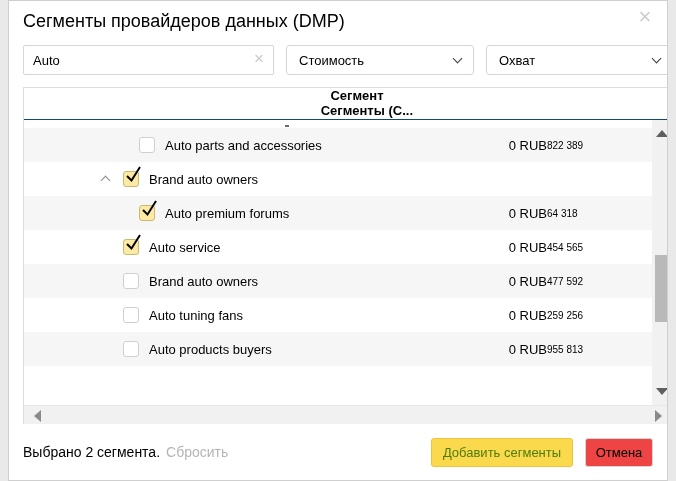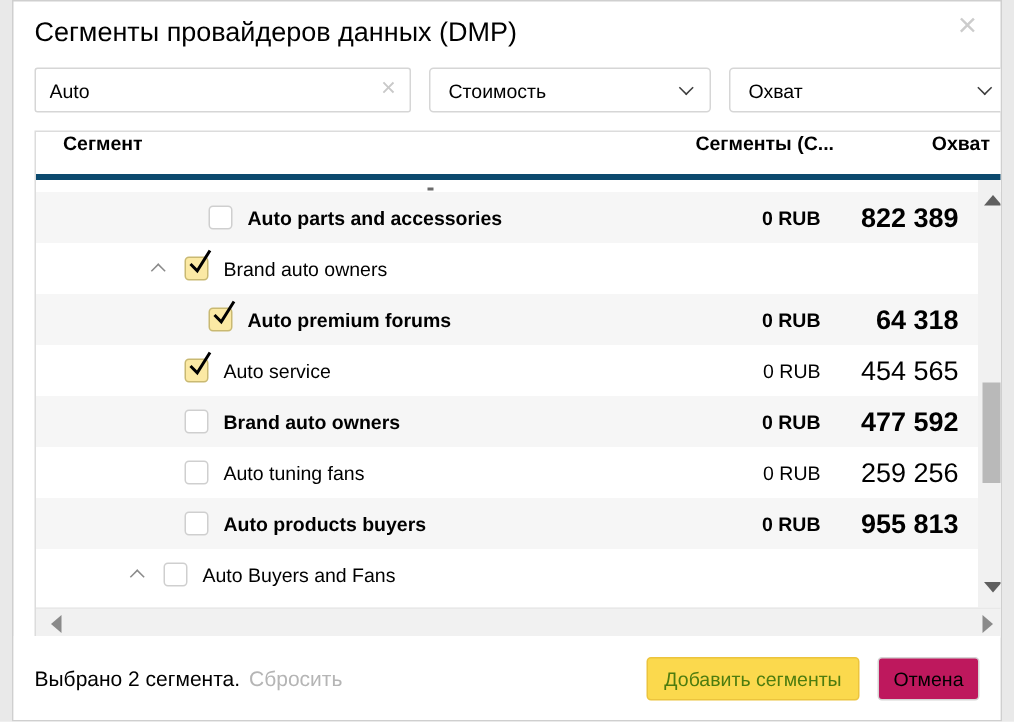--- a/index.html
+++ b/index.html
@@ -22,36 +22,36 @@
     font-size:17px;line-height:16px;text-align:center;cursor:pointer;}
   .select{height:30px;border:1px solid #d6d6d6;border-radius:3px;background:#fff;
     display:flex;align-items:center;justify-content:space-between;padding:0 12px;cursor:pointer;}
   .select-cost{width:188px;margin-right:12px;gap:44px;}
   .select-reach{width:187px;}
   .select .sel-label{font-size:13px;color:#000;}
   .chevron-down{width:7px;height:7px;border-right:1.5px solid #3c3c3c;border-bottom:1.5px solid #3c3c3c;
     transform:rotate(45deg);margin-top:-4px;}
   
   .table{position:absolute;left:14px;top:86px;width:650px;height:339px;border:1px solid #dcdcdc;background:#fff;}
-  .thead{display:flex;align-items:flex-start;height:32px;border-bottom:4px solid #0c4a6e;font-weight:bold;font-size:13px;}
+  .thead{display:flex;align-items:center;height:32px;border-bottom:1px solid #0c4a6e;font-weight:bold;font-size:13px;flex-direction:column;}
   .th-seg{flex:1;padding-left:18px;}
   .th-cost{width:130px;text-align:right;}
   .th-reach{width:116px;text-align:right;padding-right:12px;}
   .tbody{position:relative;height:285px;overflow:hidden;}
   .partial-row{position:relative;height:8px;background:#fff;}
   .clip-dash{position:absolute;left:261px;bottom:1px;width:4px;height:2px;background:#6b6b6b;}
   .row{position:relative;display:flex;align-items:center;height:34px;font-size:13px;width:628px;}
-  .row.gray{background:#f6f6f6;font-weight:bold;}
+  .row.gray{background:#f6f6f6;}
   .cell-seg{flex:1;display:flex;align-items:center;}
   .lv1{padding-left:85px;}
   .lv2{padding-left:99px;}
   .lv3{padding-left:115px;}
   .lbl{margin-left:10px;white-space:nowrap;}
   .cell-cost{width:80px;text-align:right;font-size:13px;}
-  .cell-reach{width:105px;text-align:right;padding-right:13px;font-size:18px;}
+  .cell-reach{width:105px;padding-right:13px;font-size:10px;}
   .cb{position:relative;width:16px;height:16px;border:1px solid #cfcfcf;border-radius:3px;background:#fff;flex:none;cursor:pointer;}
   .cb.checked{background:#fbe9a4;border-color:#c9b972;}
   .cb .check{position:absolute;left:0px;top:-5px;width:18px;height:18px;overflow:visible;}
   .cb .check path{fill:none;stroke:#000;stroke-width:2;}
   .tree-arrow{position:absolute;width:9px;height:9px;cursor:pointer;}
   .tree-arrow:before{content:"";position:absolute;left:1px;top:2px;width:6px;height:6px;
     border-left:1.5px solid #8a8a8a;border-top:1.5px solid #8a8a8a;transform:rotate(45deg);}
   .arrow-lv1{left:63px;top:13px;}
   .arrow-lv2{left:77px;top:13px;}
   
@@ -66,21 +66,21 @@
     border-top:6px solid transparent;border-bottom:6px solid transparent;border-right:7px solid #8a8a8a;}
   .sb-right{position:absolute;right:10px;top:4px;width:0;height:0;cursor:pointer;
     border-top:6px solid transparent;border-bottom:6px solid transparent;border-left:7px solid #8a8a8a;}
   
   .footer{position:absolute;left:0;right:0;bottom:0;height:56px;background:#fff;}
   .sel-info{position:absolute;left:14px;top:20px;font-size:14px;color:#000;}
   .reset-link{color:#b5b5b5;margin-left:6px;cursor:pointer;}
   .btn{position:absolute;top:14px;height:29px;border-radius:3px;font-size:13px;
     font-family:"Liberation Sans",sans-serif;display:flex;align-items:center;justify-content:center;cursor:pointer;}
   .btn-add{right:94px;width:142px;background:#fbd94d;border:1px solid #ecc43d;color:#4d7c0f;}
-  .btn-cancel{right:14px;width:68px;background:#be185d;border:1px solid #d5d5d5;color:#000;}
+  .btn-cancel{right:14px;width:68px;background:#ef4444;border:1px solid #d5d5d5;color:#000;}
 </style>
 </head>
 <body>
 
 <div class="dialog">
 
   <div class="dlg-title">Сегменты провайдеров данных (DMP)</div>
   <div class="dlg-close">×</div>
 
   <div class="controls">
@@ -179,29 +179,20 @@
 
       <div class="row gray">
         <div class="cell-seg lv2">
           <span class="cb"></span>
           <span class="lbl">Auto products buyers</span>
         </div>
         <div class="cell-cost">0 RUB</div>
         <div class="cell-reach">955 813</div>
       </div>
 
-      <div class="row">
-        <span class="tree-arrow arrow-lv1"></span>
-        <div class="cell-seg lv1">
-          <span class="cb"></span>
-          <span class="lbl">Auto Buyers and Fans</span>
-        </div>
-        <div class="cell-cost"></div>
-        <div class="cell-reach"></div>
-      </div>
 
       <div class="vscroll">
         <div class="sb-up"></div>
         <div class="vthumb"></div>
         <div class="sb-down"></div>
       </div>
     </div>
 
     <div class="hscroll">
       <div class="sb-left"></div>

